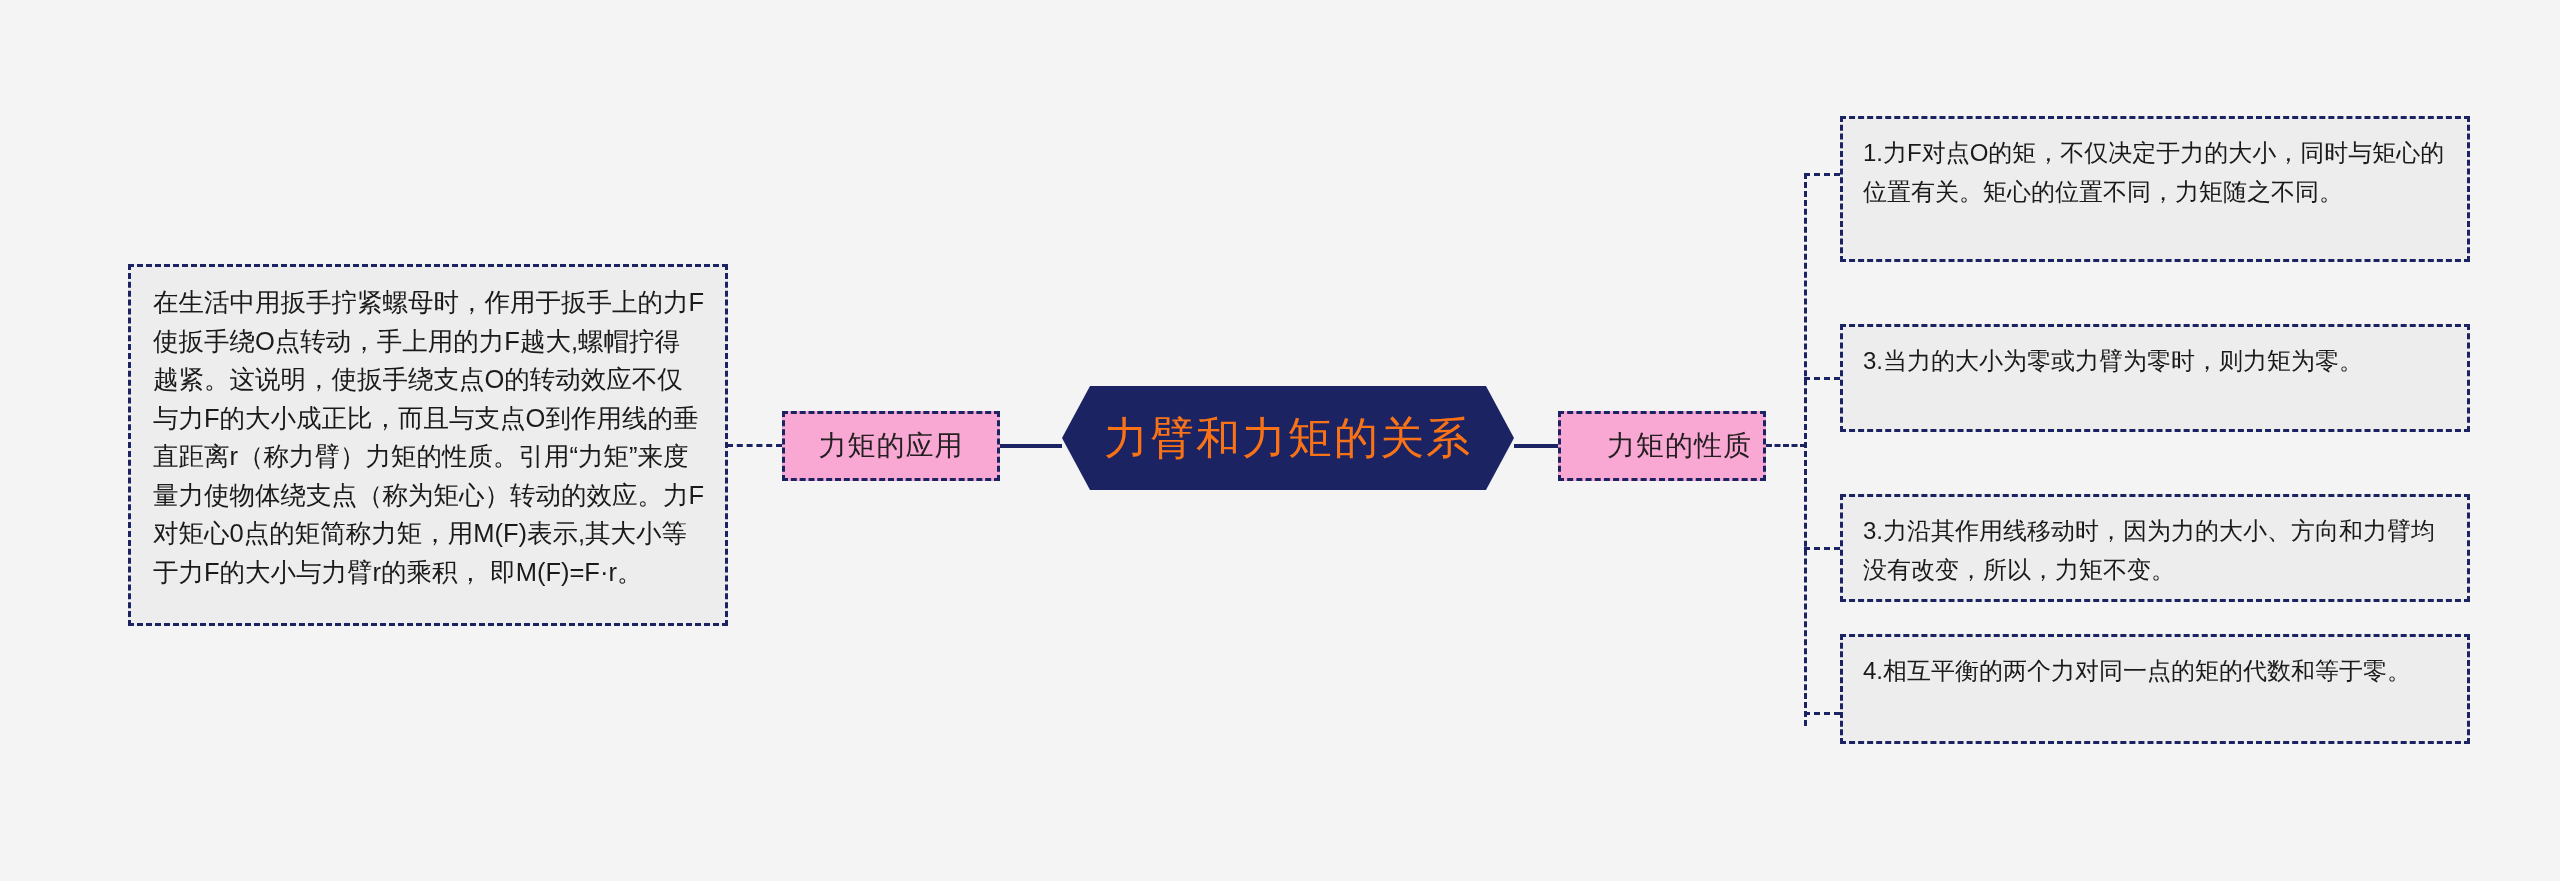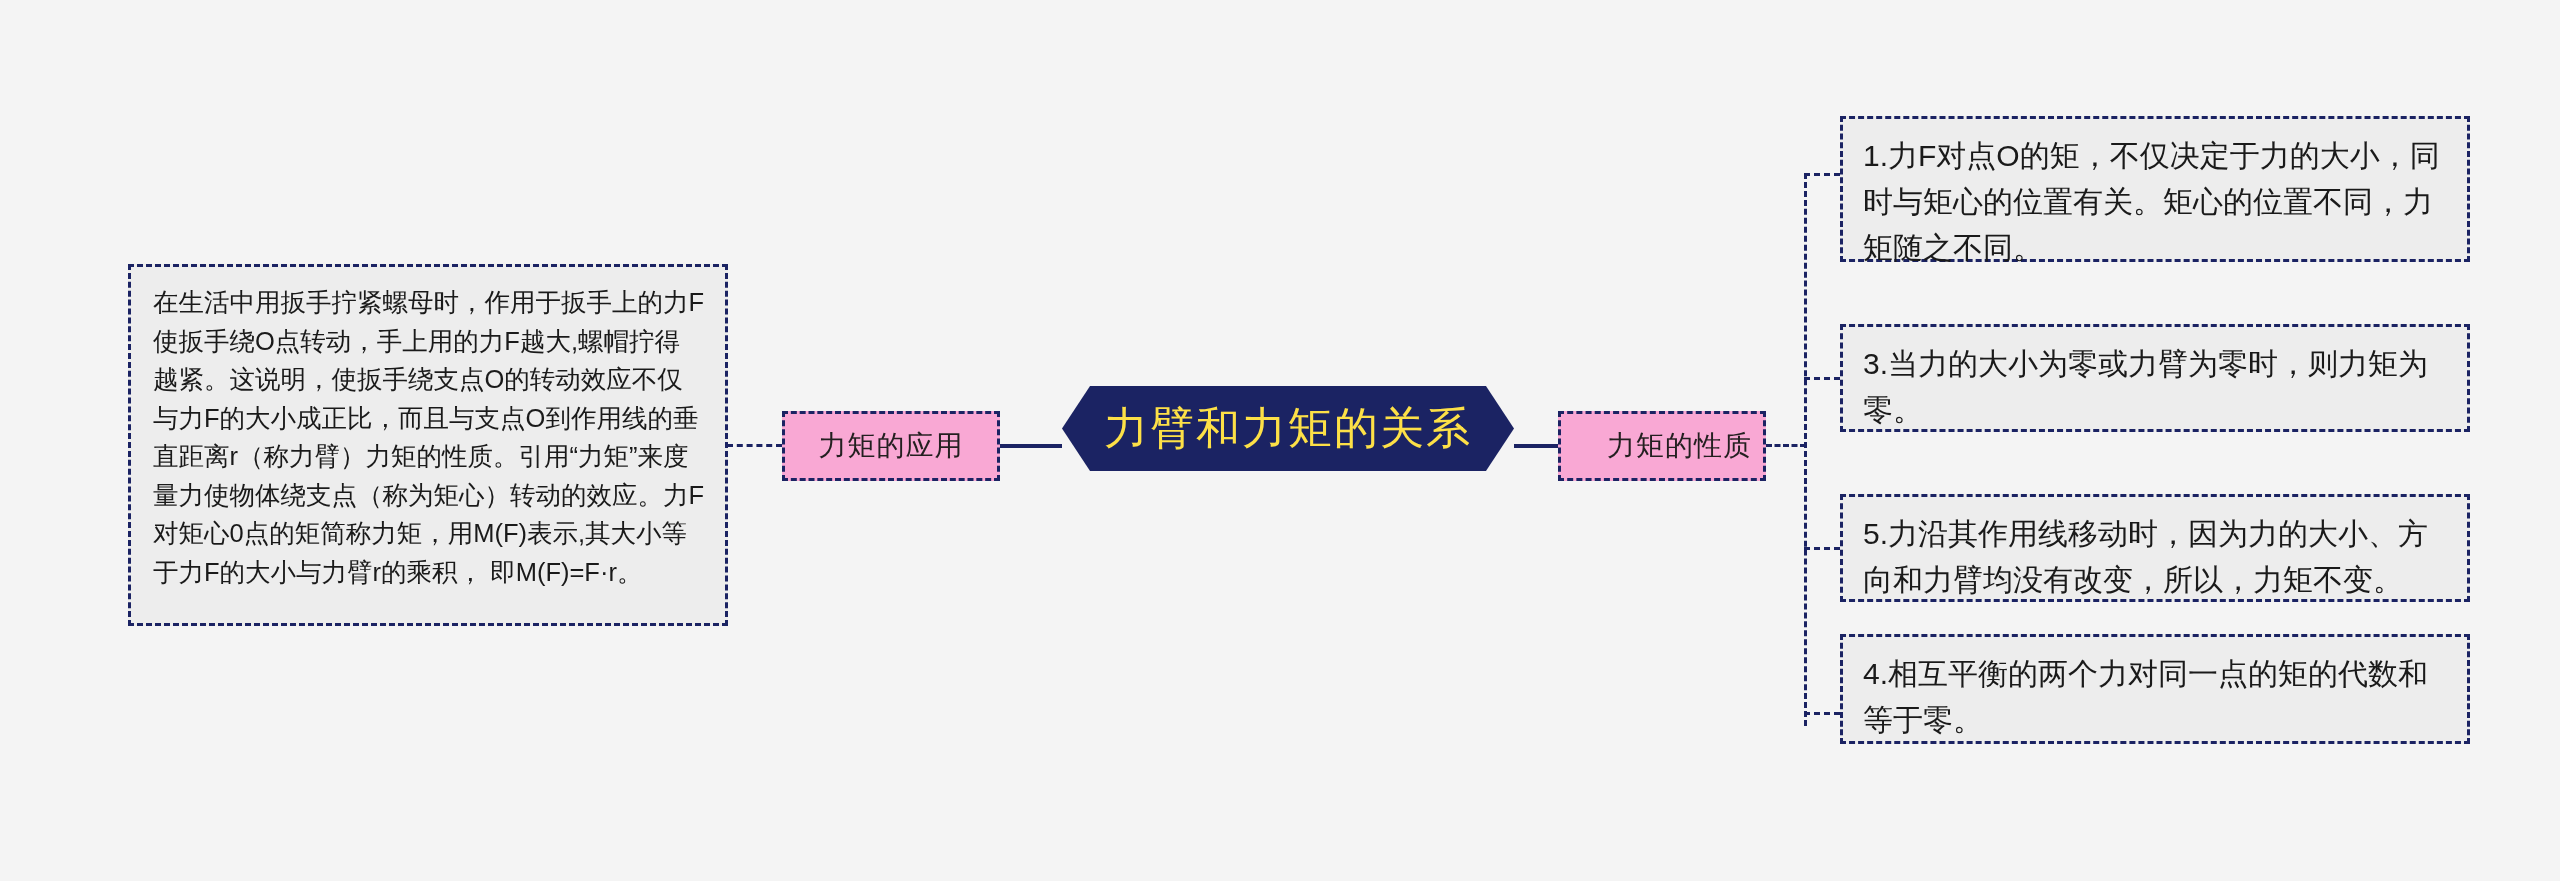--- a/index.html
+++ b/index.html
@@ -20,23 +20,23 @@
     height: 881px;
     background: #f4f4f4;
   }
 
   
   .center-node {
     position: absolute;
     left: 1062px;
     top: 386px;
     width: 452px;
-    height: 85px;
+    height: 104px;
     background: #1b2363;
-    color: #fde047;
+    color: #f97316;
     display: flex;
     align-items: center;
     justify-content: center;
     font-size: 44px;
     letter-spacing: 2px;
     white-space: nowrap;
     -webkit-clip-path: polygon(0% 50%, 6.2% 0%, 93.8% 0%, 100% 50%, 93.8% 100%, 6.2% 100%);
     clip-path: polygon(0% 50%, 6.2% 0%, 93.8% 0%, 100% 50%, 93.8% 100%, 6.2% 100%);
   }
 
@@ -86,22 +86,22 @@
   .stub-right-hub { left: 1766px; top: 444px; width: 40px; }
   .stub-leaf { width: 36px; }
 
   
   .text-block {
     position: absolute;
     background: #ededed;
     border: 3px dashed #1b2363;
     box-sizing: border-box;
     color: #1a1a1a;
-    font-size: 30px;
-    line-height: 46px;
+    font-size: 24px;
+    line-height: 39px;
   }
   .text-block p {
     margin: 0;
   }
 
   .block-left {
     left: 128px;
     top: 264px;
     width: 600px;
     height: 362px;
@@ -157,21 +157,21 @@
     <p>1.力F对点O的矩，不仅决定于力的大小，同时与矩心的位置有关。矩心的位置不同，力矩随之不同。</p>
   </div>
 
   <div class="conn-dash-h stub-leaf" style="left:1804px; top:377px;"></div>
   <div class="text-block block-right leaf-2">
     <p>3.当力的大小为零或力臂为零时，则力矩为零。</p>
   </div>
 
   <div class="conn-dash-h stub-leaf" style="left:1804px; top:547px;"></div>
   <div class="text-block block-right leaf-3">
-    <p>5.力沿其作用线移动时，因为力的大小、方向和力臂均没有改变，所以，力矩不变。</p>
+    <p>3.力沿其作用线移动时，因为力的大小、方向和力臂均没有改变，所以，力矩不变。</p>
   </div>
 
   <div class="conn-dash-h stub-leaf" style="left:1804px; top:712px;"></div>
   <div class="text-block block-right leaf-4">
     <p>4.相互平衡的两个力对同一点的矩的代数和等于零。</p>
   </div>
 
 </div>
 
 </body></html>

